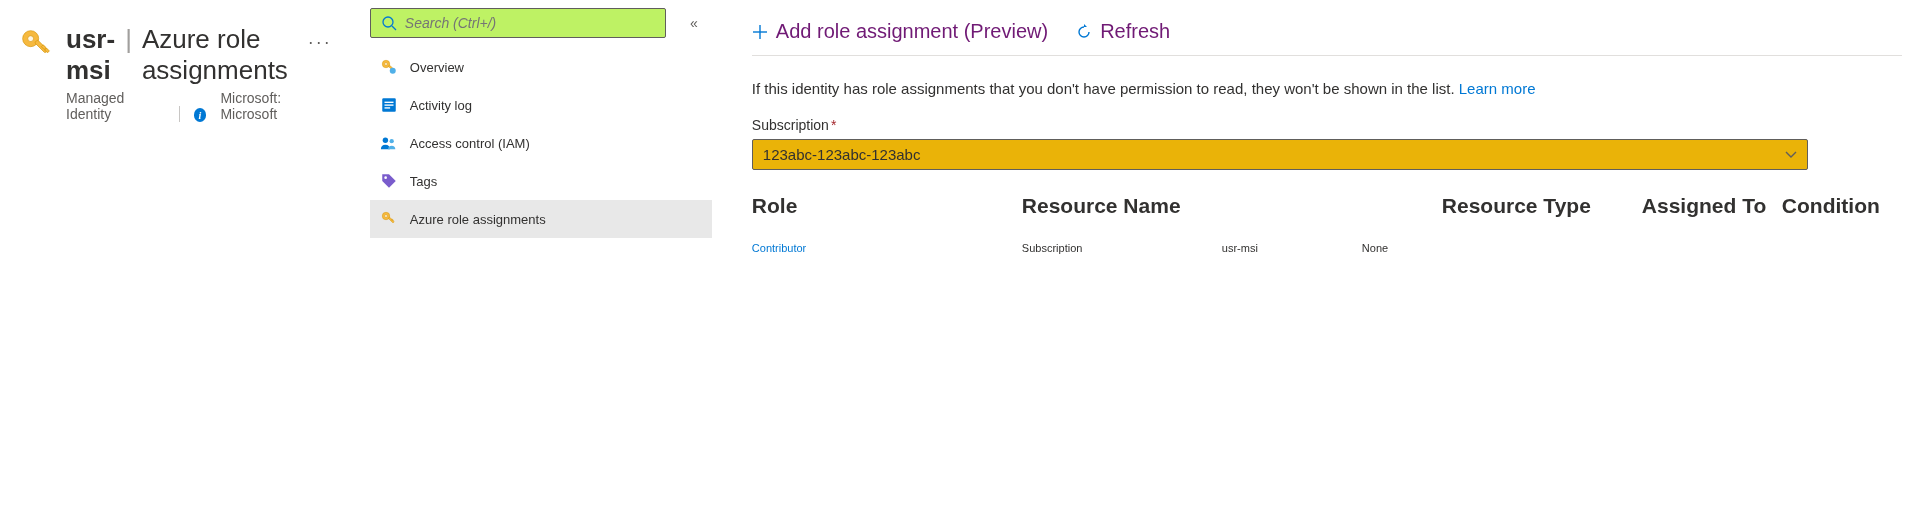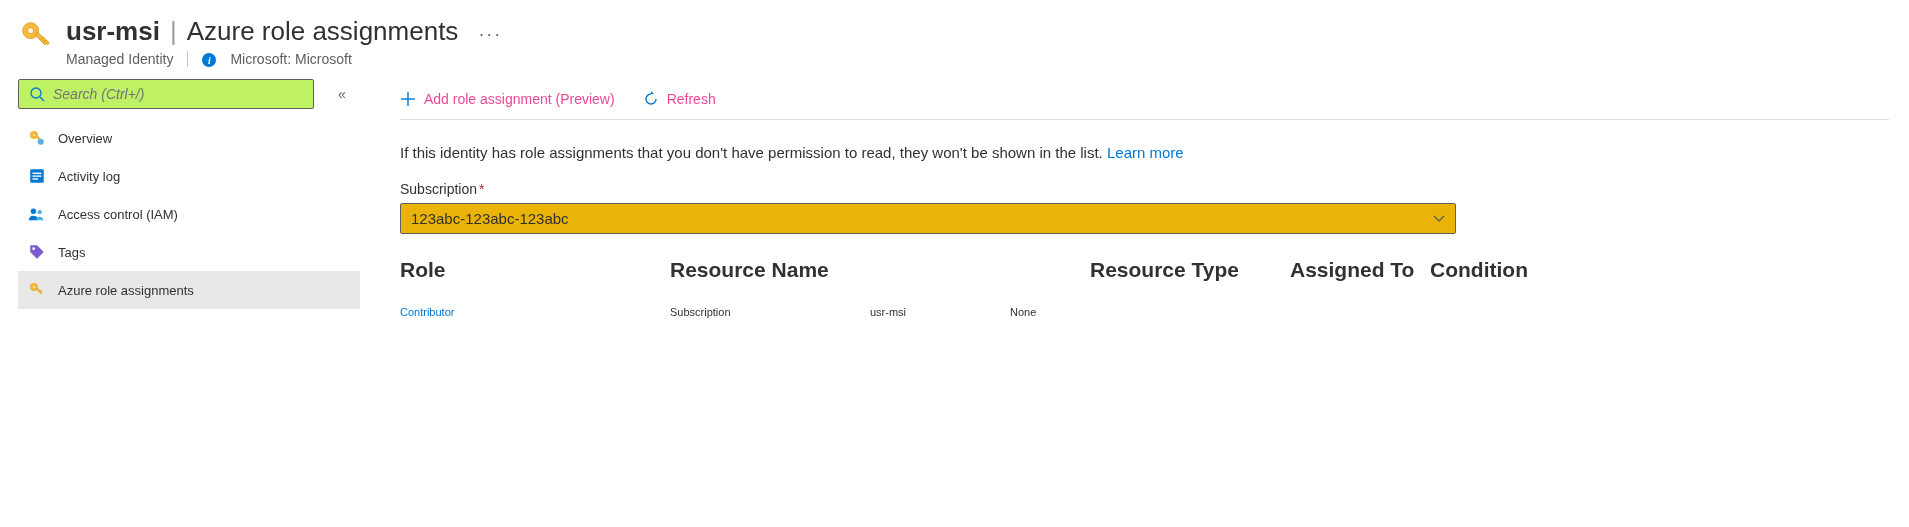--- a/index.html
+++ b/index.html
@@ -2,21 +2,21 @@
 <html><head>
 <meta charset="utf-8">
 <style>
   * { box-sizing: border-box; margin: 0; padding: 0; }
   body {
     font-family: "Segoe UI", -apple-system, BlinkMacSystemFont, sans-serif;
     font-size: 14px;
     color: #323130;
     background: #fff;
   }
-  .page { display: flex; flex-direction: column; width: 100%; }
+  .page { display: flex; width: 100%; margin-top: 8px; }
   .header { padding: 16px 20px 12px 20px; display: flex; align-items: flex-start; gap: 14px; }
   .header-icon { width: 32px; height: 32px; flex-shrink: 0; margin-top: 4px; }
   .header-text { display: flex; flex-direction: column; gap: 4px; }
   .header-title-row { display: flex; align-items: baseline; gap: 10px; }
   .header-title { font-size: 26px; font-weight: 600; color: #323130; }
   .header-title-light { font-weight: 400; }
   .header-separator { color: #a19f9d; font-weight: 300; }
   .header-more { font-size: 18px; color: #605e5c; letter-spacing: 2px; padding-left: 10px; cursor: pointer; }
   .header-subtitle-row { display: flex; align-items: flex-end; gap: 14px; font-size: 14px; color: #605e5c; }
   .header-divider { width: 1px; height: 16px; background: #c8c6c4; }
@@ -26,21 +26,21 @@
   .search-row { display: flex; gap: 10px; align-items: stretch; margin-bottom: 10px; }
   .search-box { flex: 1; display: flex; align-items: center; gap: 8px; border: 1px solid #605e5c; border-radius: 2px; padding: 6px 10px; background: #bef264; }
   .search-box input { border: none; outline: none; font-size: 14px; font-style: italic; color: #605e5c; width: 100%; background: transparent; }
   .search-icon { width: 16px; height: 16px; color: #0078d4; flex-shrink: 0; }
   .collapse-btn { width: 36px; display: flex; align-items: center; justify-content: center; color: #605e5c; cursor: pointer; font-size: 14px; }
   .nav-item { display: flex; align-items: center; gap: 12px; padding: 10px 10px; cursor: pointer; font-size: 13px; color: #323130; }
   .nav-item.selected { background: #e8e8e8; }
   .nav-icon { width: 18px; height: 18px; flex-shrink: 0; display: flex; align-items: center; justify-content: center; }
   .main { flex: 1; padding: 0 20px 20px 30px; }
   .toolbar { display: flex; align-items: center; gap: 28px; padding: 12px 0; border-bottom: 1px solid #e1dfdd; }
-  .toolbar-btn { display: flex; align-items: center; gap: 8px; color: #ec4899; cursor: pointer; font-size: 14px; }
+  .toolbar-btn { display: flex; align-items: center; gap: 8px; color: #701a75; cursor: pointer; font-size: 20px; }
   .toolbar-icon { color: #0078d4; font-size: 16px; display: inline-flex; }
   .info-text { padding: 24px 0 20px 0; font-size: 15px; color: #323130; }
   .info-text a { color: #0078d4; text-decoration: none; }
   .field-label { font-size: 14px; color: #323130; margin-bottom: 6px; }
   .required { color: #a4262c; margin-left: 2px; }
   .dropdown { display: flex; align-items: center; justify-content: space-between; border: 1px solid #605e5c; border-radius: 2px; padding: 6px 10px; width: 1056px; max-width: 100%; cursor: pointer; font-size: 15px; background: #eab308; }
   .dropdown-chevron { color: #605e5c; }
   .table { width: 100%; margin-top: 14px; }
   .thead, .trow { display: flex; align-items: center; }
   .thead { font-weight: 600; color: #323130; padding: 10px 0; font-size: 21px; }

